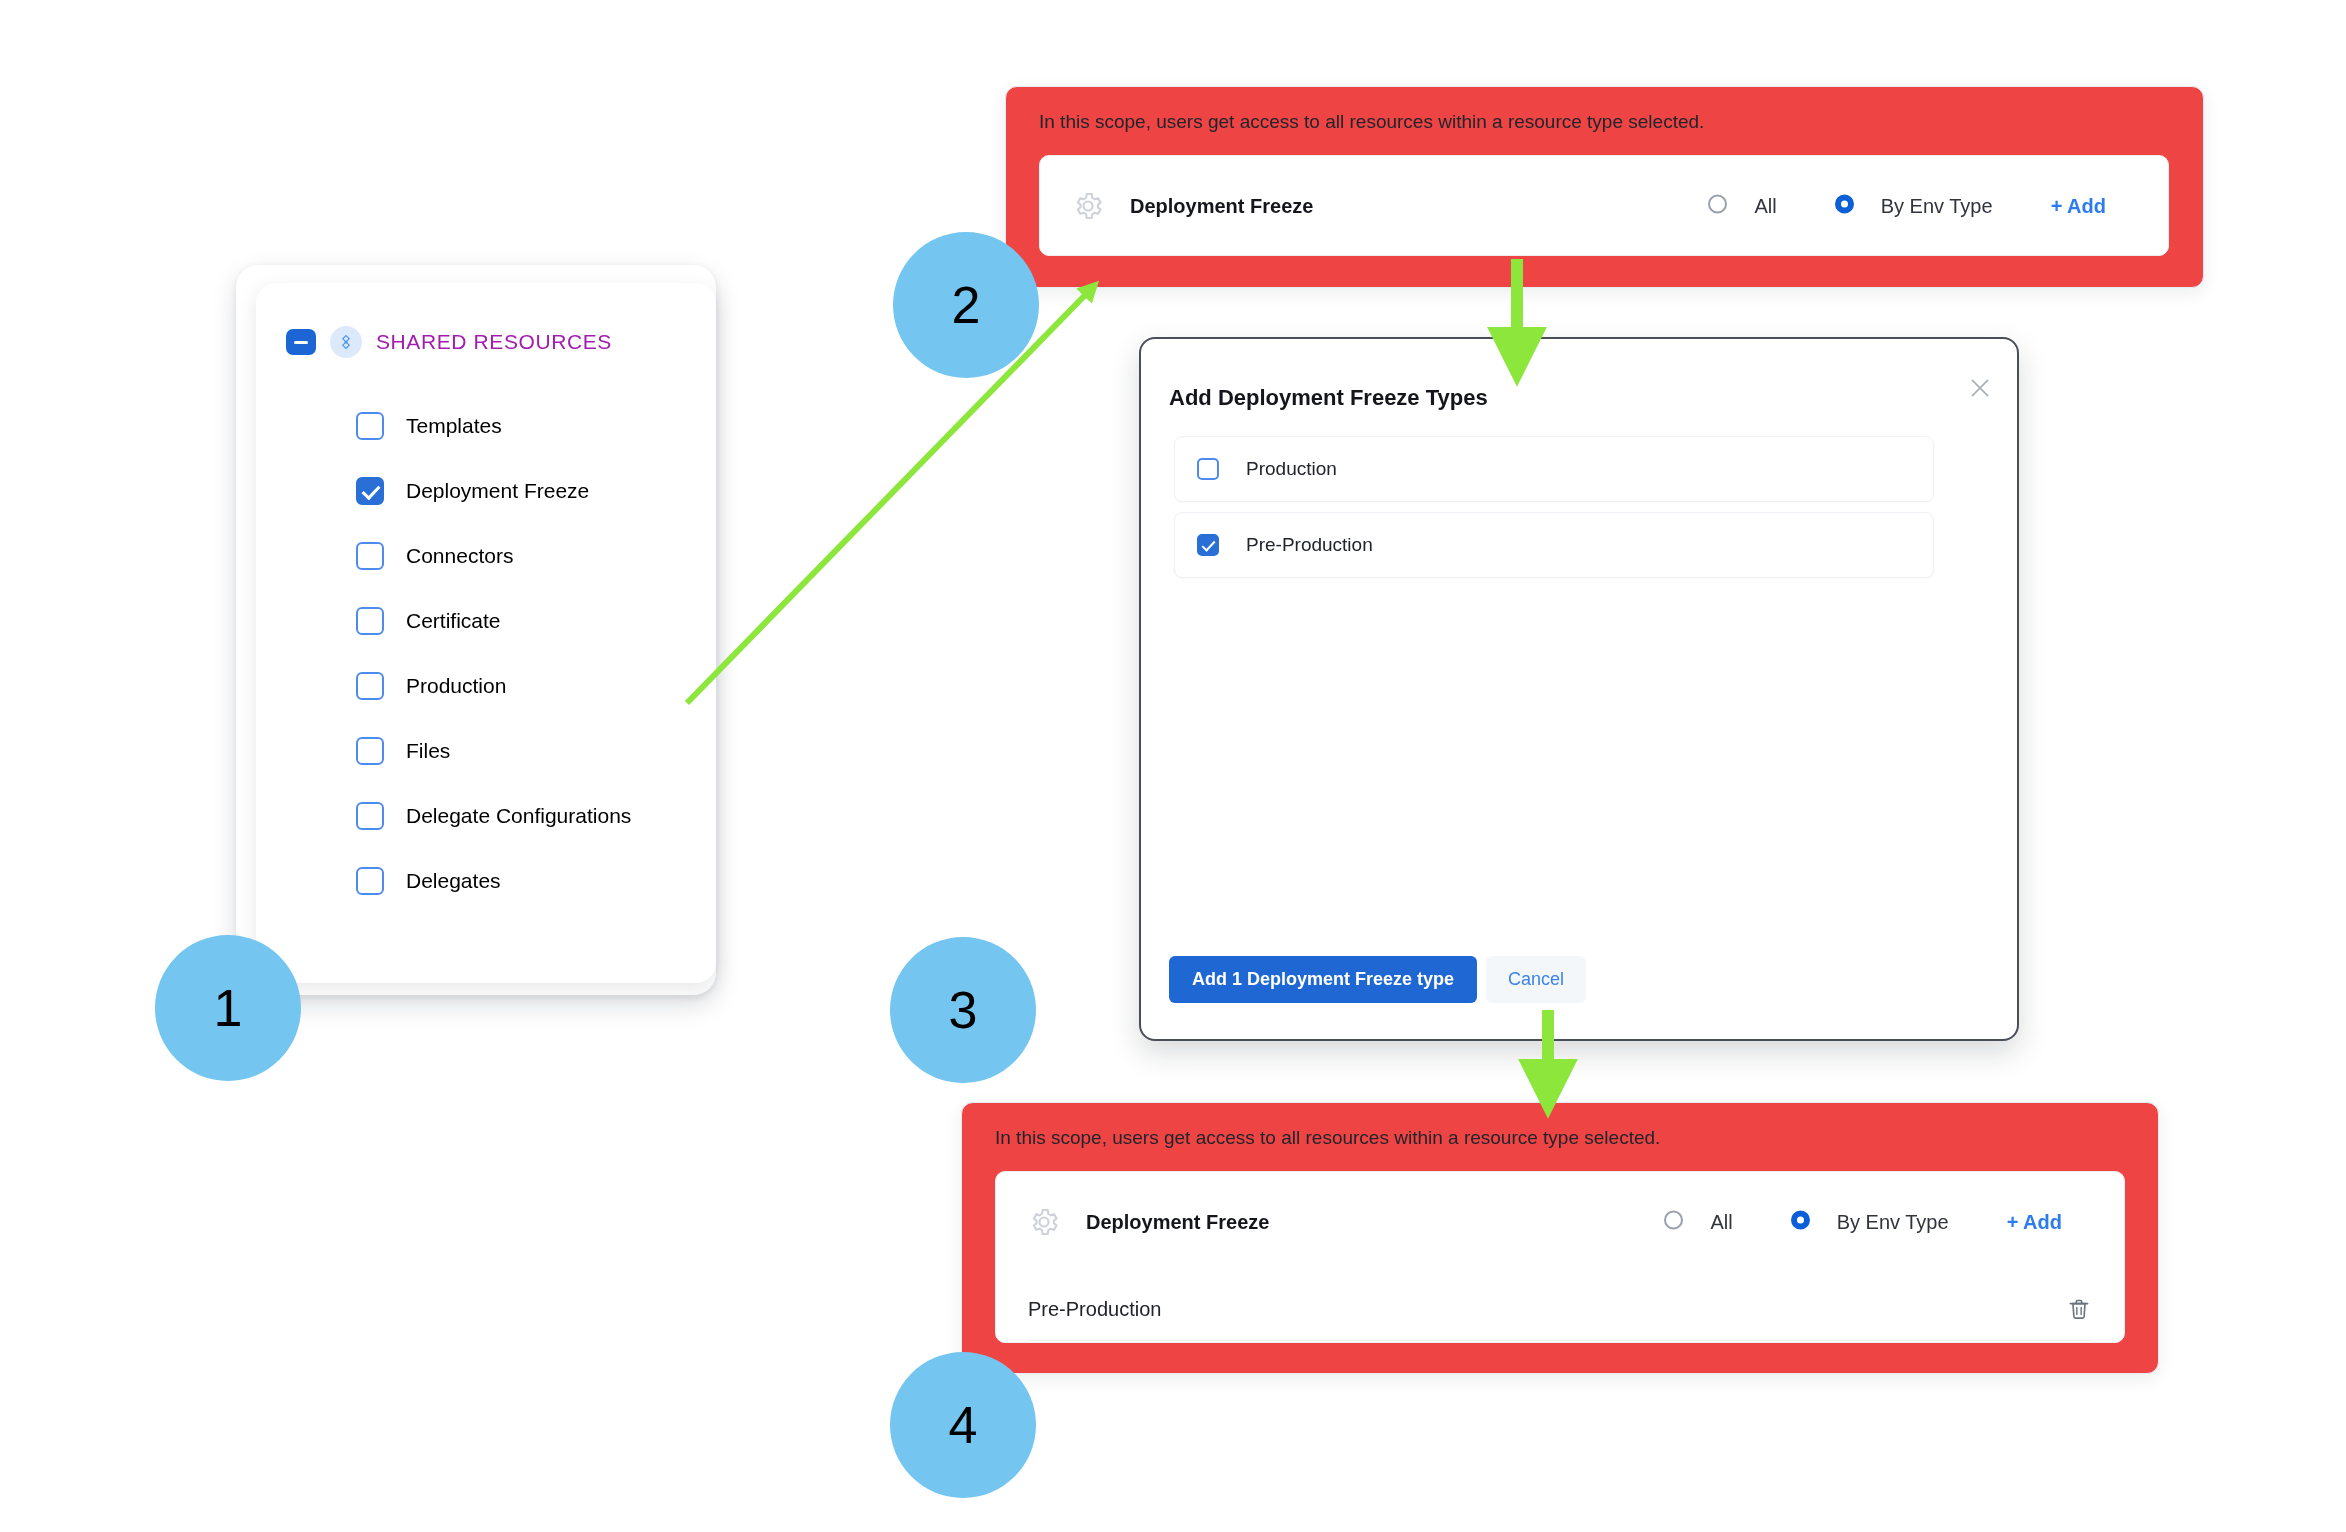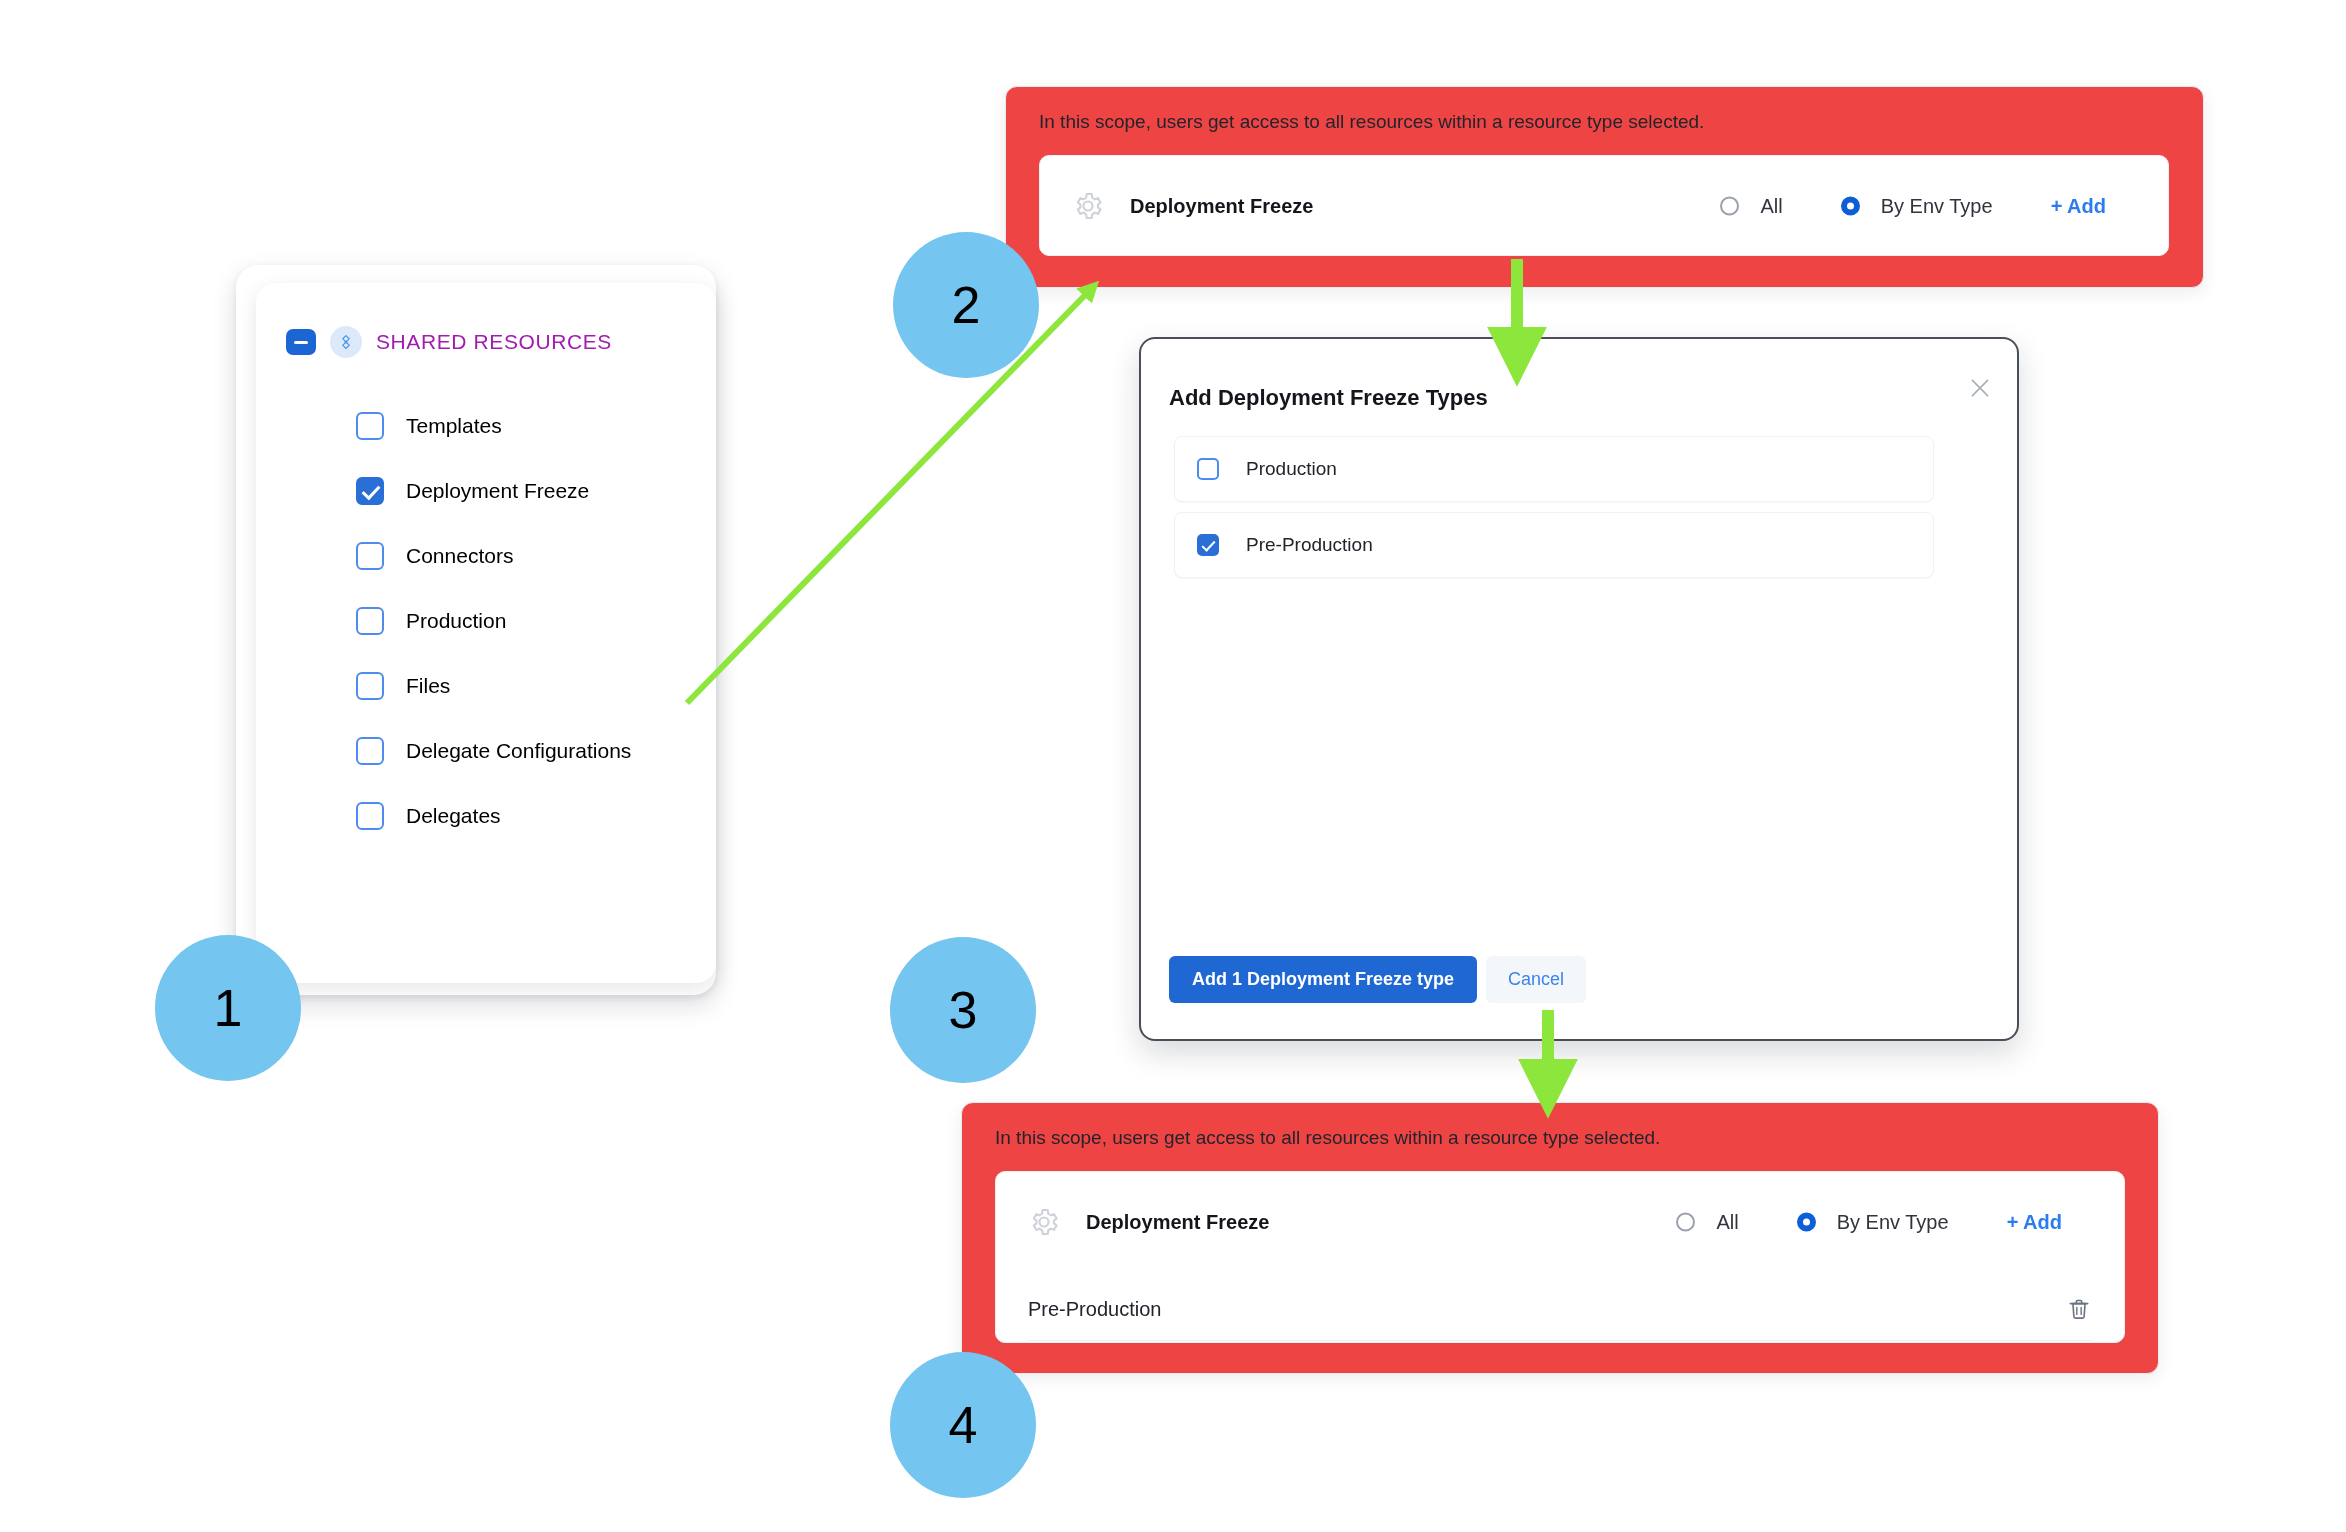--- a/index.html
+++ b/index.html
@@ -199,22 +199,22 @@
   .radio-group {
     position: absolute;
     right: 0;
     top: 50%;
     transform: translateY(-50%);
     display: flex;
     align-items: center;
   }
   .radio-opt {
     display: flex;
-    align-items: center;
-    gap: 21px;
+    align-items: flex-start;
+    gap: 27px;
     margin-right: 58px;
   }
   .rd {
     width: 19px;
     height: 19px;
     border-radius: 50%;
     border: 2px solid #9aa1ae;
     box-sizing: border-box;
     background: #ffffff;
     flex: 0 0 auto;
@@ -419,20 +419,24 @@
         <span class="cb"></span>
         <span class="sr-label">Templates</span>
       </div>
       <div class="sr-item">
         <span class="cb checked"></span>
         <span class="sr-label">Deployment Freeze</span>
       </div>
       <div class="sr-item">
         <span class="cb"></span>
         <span class="sr-label">Connectors</span>
+      </div>
+      <div class="sr-item">
+        <span class="cb"></span>
+        <span class="sr-label">Certificate</span>
       </div>
       <div class="sr-item">
         <span class="cb"></span>
         <span class="sr-label">Production</span>
       </div>
       <div class="sr-item">
         <span class="cb"></span>
         <span class="sr-label">Files</span>
       </div>
       <div class="sr-item">

